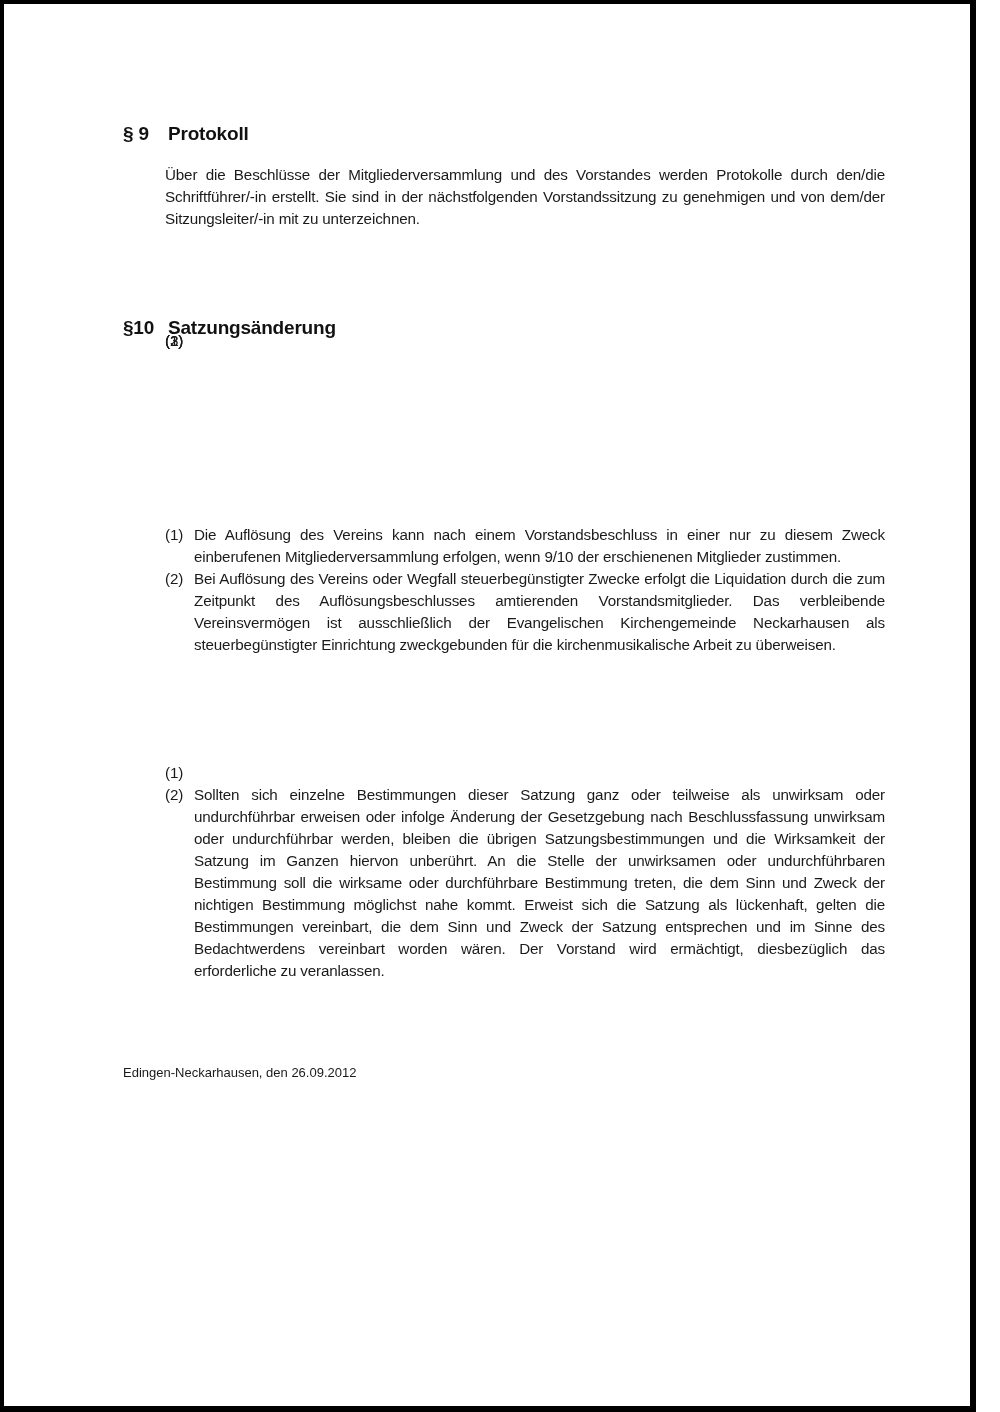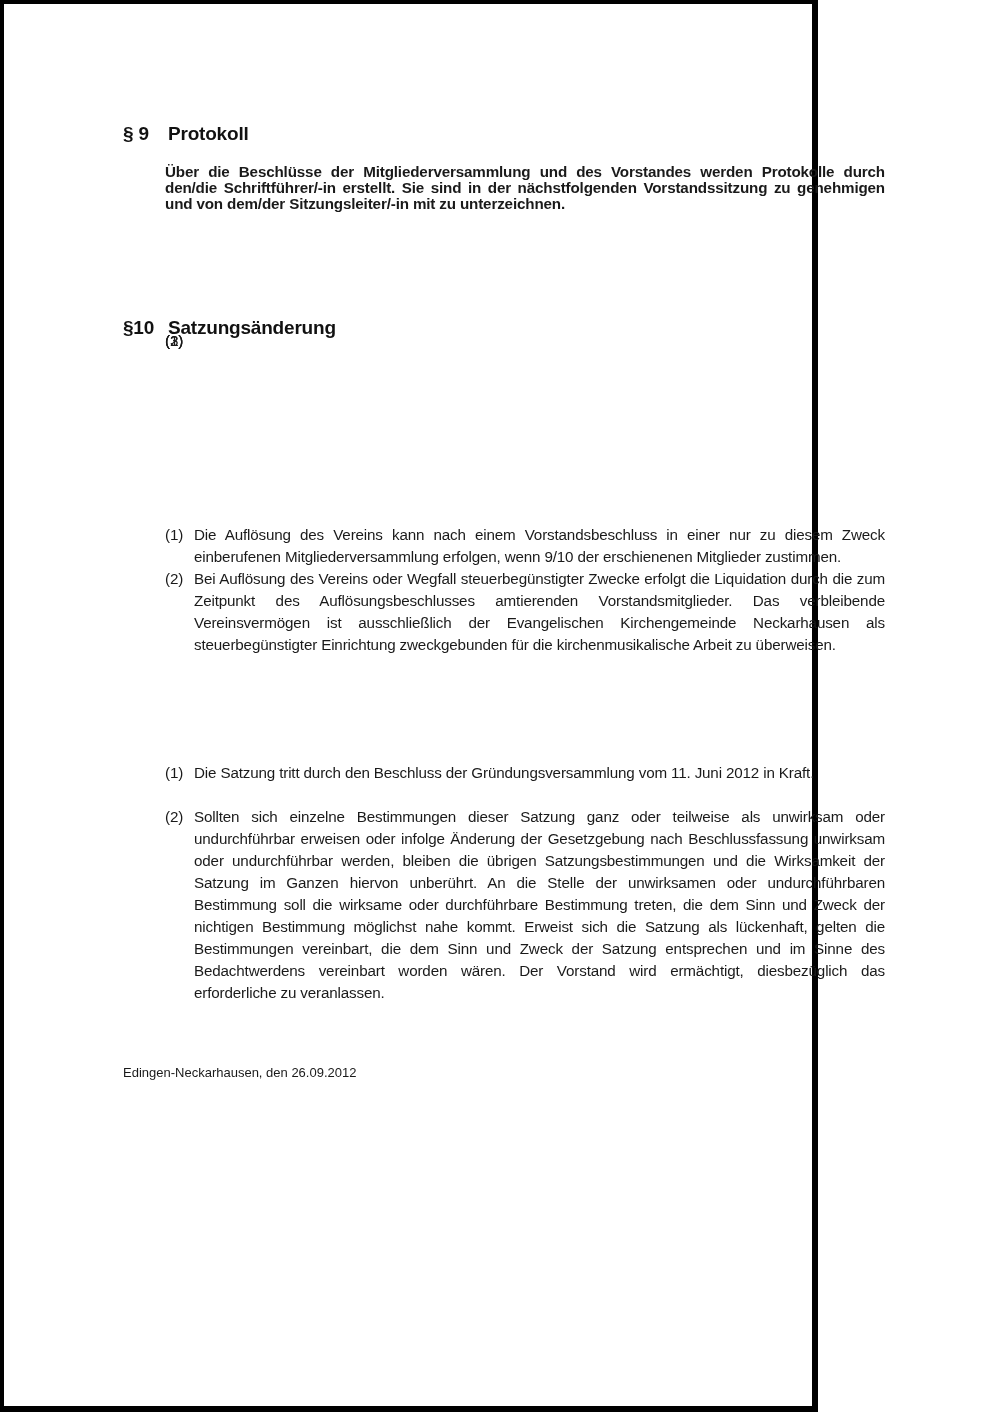--- a/index.html
+++ b/index.html
@@ -1,37 +1,36 @@
 <!DOCTYPE html>
 <html><head>
   <meta charset="utf-8">
   <style>
     html, body { margin: 0; padding: 0; background: #ffffff; }
     body { width: 1000px; height: 1412px; position: relative; overflow: hidden; }
     .page {
       position: absolute; left: 0; top: 0;
-      width: 818px; height: 1412px;
+      width: 976px; height: 1412px;
       box-sizing: border-box;
       border-top: 4px solid #000; border-left: 4px solid #000;
       border-right: 6px solid #000; border-bottom: 6px solid #000;
       background: #fff;
       font-family: "Liberation Sans", sans-serif;
       color: #1a1a1a;
     }
     .heading {
       position: absolute; left: 119px;
       font-size: 19px; font-weight: bold; letter-spacing: -0.2px;
       white-space: nowrap; color: #111;
     }
     .heading .num { display: inline-block; width: 45px; }
     .para {
       position: absolute; left: 161px; width: 720px;
-      font-size: 15.2px; line-height: 16px; text-align: justify;
+      font-size: 15.2px; line-height: 22px; text-align: justify;
       letter-spacing: -0.15px;
-      font-weight: bold;
     }
     .list { position: absolute; left: 161px; width: 720px; }
     .item { position: relative; padding-left: 29px; font-size: 15.2px; line-height: 22px; text-align: justify; letter-spacing: -0.15px; }
     .item .inum { position: absolute; left: 0; top: 0; }
     .gap { height: 22px; }
     .place {
       position: absolute; left: 119px; top: 1058px;
       font-size: 13px; line-height: 22px; white-space: nowrap;
     }
   </style>
@@ -67,21 +66,20 @@
     </div>
     <div class="item">
       <span class="inum">(2)</span>
       <span>Bei Auflösung des Vereins oder Wegfall steuerbegünstigter Zwecke erfolgt die Liquidation durch die zum Zeitpunkt des Auflösungsbeschlusses amtierenden Vorstandsmitglieder. Das verbleibende Vereinsvermögen ist ausschließlich der Evangelischen Kirchengemeinde Neckarhausen als steuerbegünstigter Einrichtung zweckgebunden für die kirchenmusikalische Arbeit zu überweisen.</span>
     </div>
   </div>
 
   <div class="list" style="top:758px;">
     <div class="item">
       <span class="inum">(1)</span>
-      <span>Die Satzung tritt durch den Beschluss der Gründungsversammlung vom 11. Juni 2012 in Kraft.</span>
     </div>
     <div class="gap"></div>
     <div class="item">
       <span class="inum">(2)</span>
       <span>Sollten sich einzelne Bestimmungen dieser Satzung ganz oder teilweise als unwirksam oder undurchführbar erweisen oder infolge Änderung der Gesetzgebung nach Beschlussfassung unwirksam oder undurchführbar werden, bleiben die übrigen Satzungsbestimmungen und die Wirksamkeit der Satzung im Ganzen hiervon unberührt. An die Stelle der unwirksamen oder undurchführbaren Bestimmung soll die wirksame oder durchführbare Bestimmung treten, die dem Sinn und Zweck der nichtigen Bestimmung möglichst nahe kommt. Erweist sich die Satzung als lückenhaft, gelten die Bestimmungen vereinbart, die dem Sinn und Zweck der Satzung entsprechen und im Sinne des Bedachtwerdens vereinbart worden wären. Der Vorstand wird ermächtigt, diesbezüglich das erforderliche zu veranlassen.</span>
     </div>
   </div>
 
   <div class="place">Edingen-Neckarhausen, den 26.09.2012</div>
 </div>

